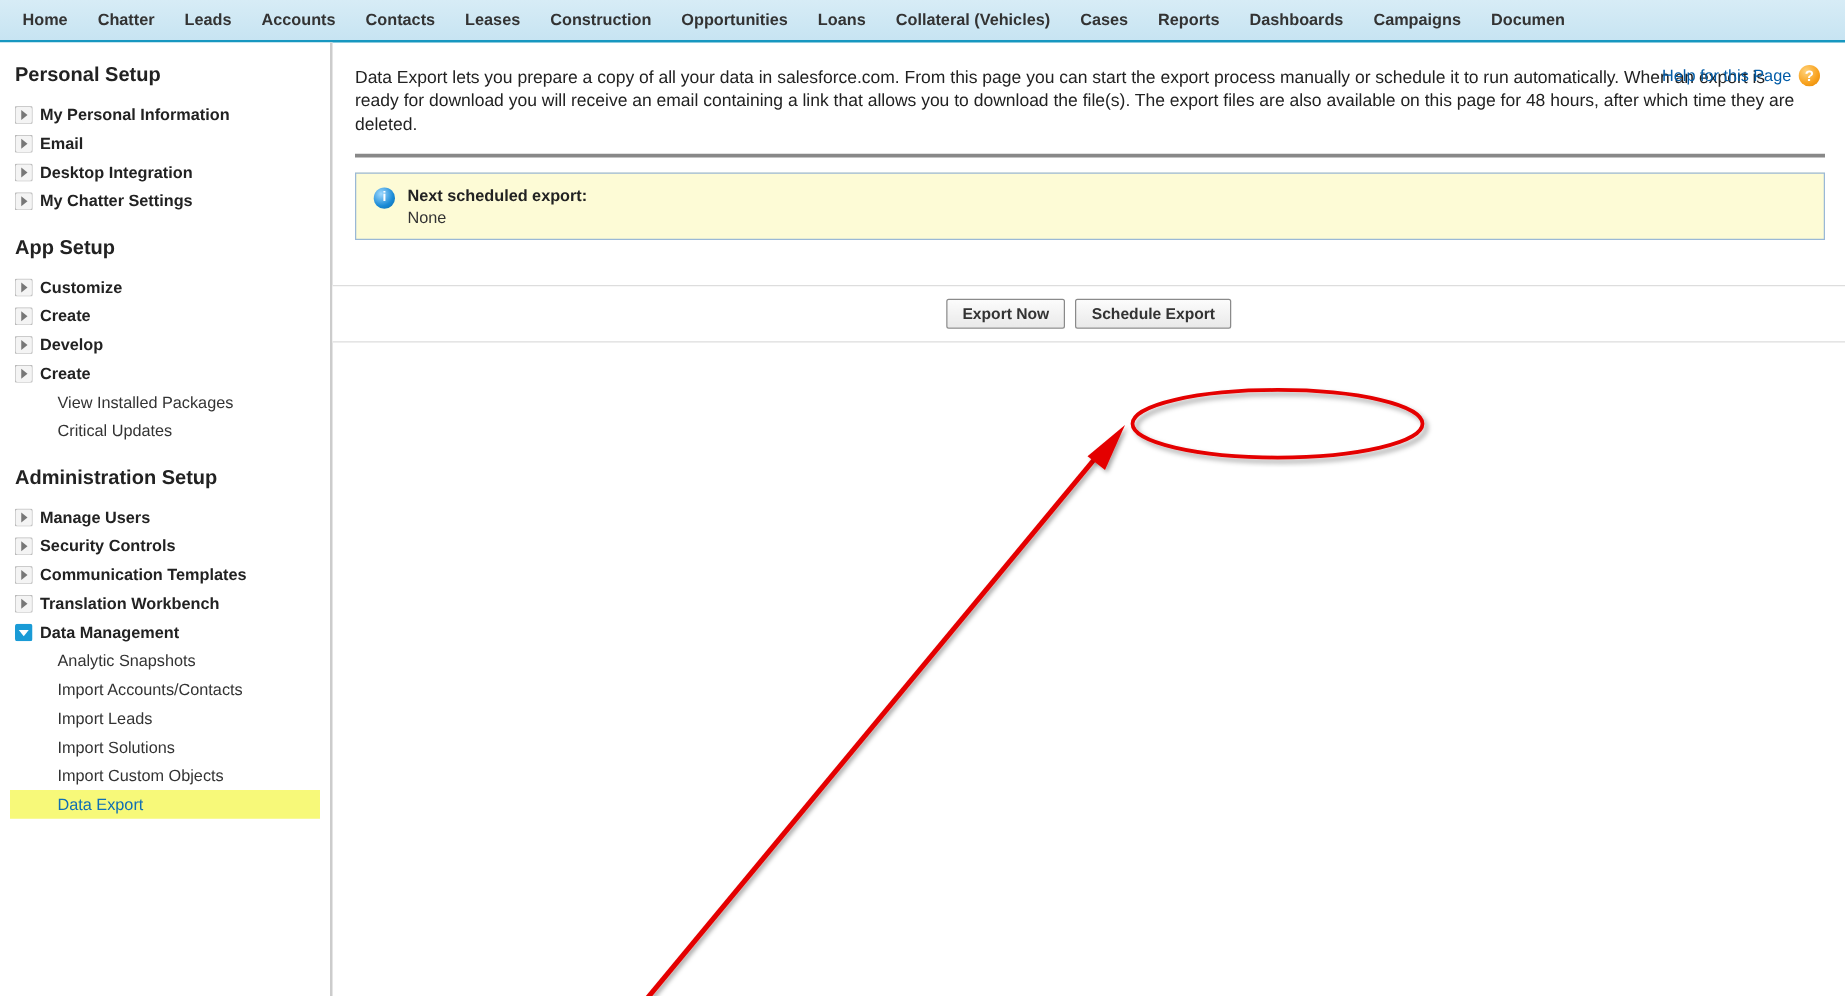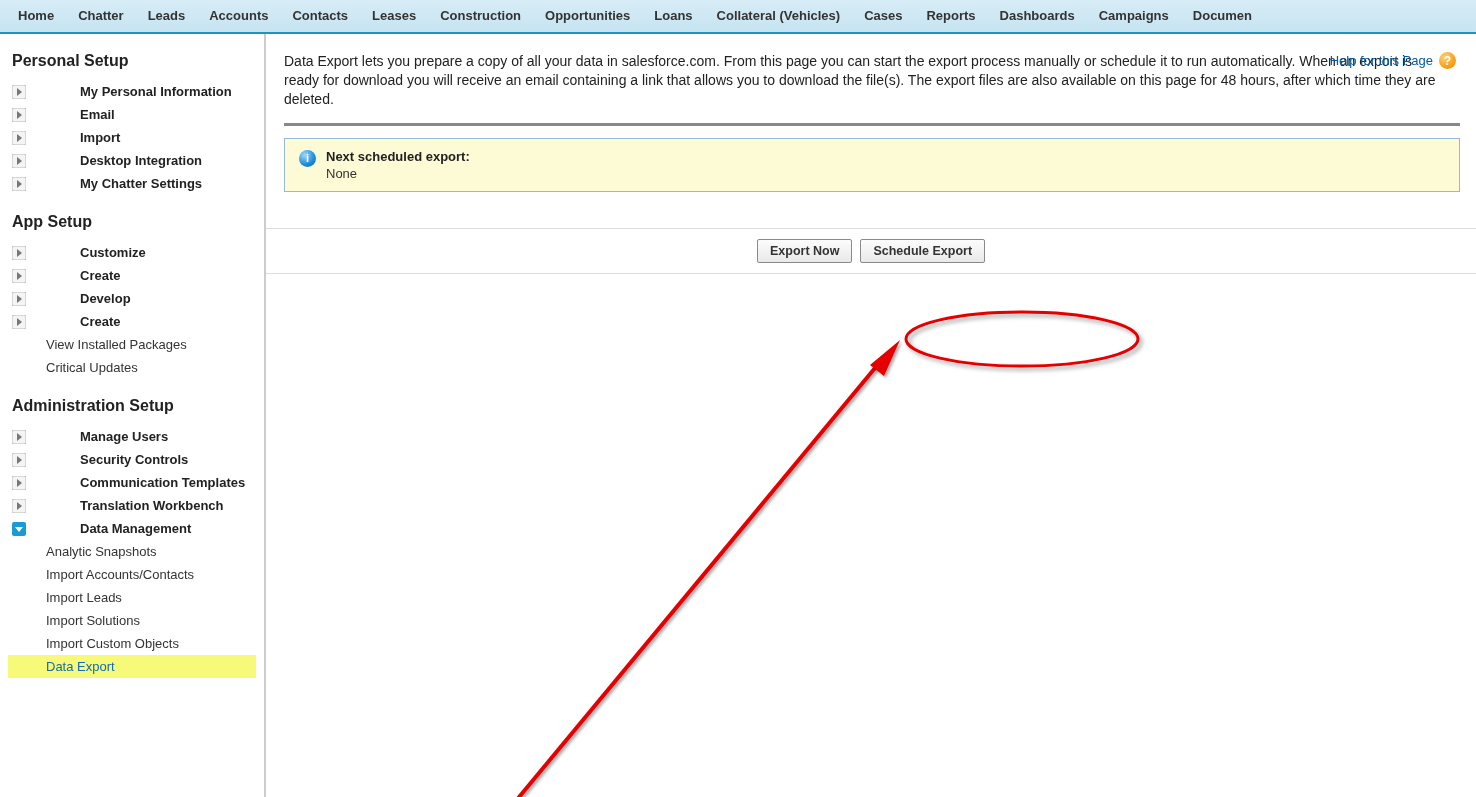--- a/index.html
+++ b/index.html
@@ -50,21 +50,20 @@
     color: #222;
     margin: 18px 0 10px 4px;
   }
   .sidebar .section-hdr:first-child { margin-top: 6px; }
   .sidebar ul { list-style: none; }
   .sidebar li.nav {
     display: flex;
     align-items: center;
     padding: 4px 0 4px 4px;
     cursor: pointer;
-    gap: 48px;
   }
   .sidebar .glyph {
     width: 14px;
     height: 14px;
     display: inline-flex;
     align-items: center;
     justify-content: center;
     margin-right: 6px;
     flex-shrink: 0;
   }
@@ -219,29 +218,20 @@
           </span>
           <span class="lbl">Email</span>
         </li>
         <li class="nav">
           <span class="glyph">
             <svg width="14" height="14">
               <rect x="0" y="0" width="14" height="14" rx="2" fill="#f4f4f4" stroke="#bbb"></rect>
               <polygon points="5,3 5,11 10,7" fill="#777"></polygon>
             </svg>
           </span>
-          <span class="lbl">Import</span>
-        </li>
-        <li class="nav">
-          <span class="glyph">
-            <svg width="14" height="14">
-              <rect x="0" y="0" width="14" height="14" rx="2" fill="#f4f4f4" stroke="#bbb"></rect>
-              <polygon points="5,3 5,11 10,7" fill="#777"></polygon>
-            </svg>
-          </span>
           <span class="lbl">Desktop Integration</span>
         </li>
         <li class="nav">
           <span class="glyph">
             <svg width="14" height="14">
               <rect x="0" y="0" width="14" height="14" rx="2" fill="#f4f4f4" stroke="#bbb"></rect>
               <polygon points="5,3 5,11 10,7" fill="#777"></polygon>
             </svg>
           </span>
           <span class="lbl">My Chatter Settings</span>

